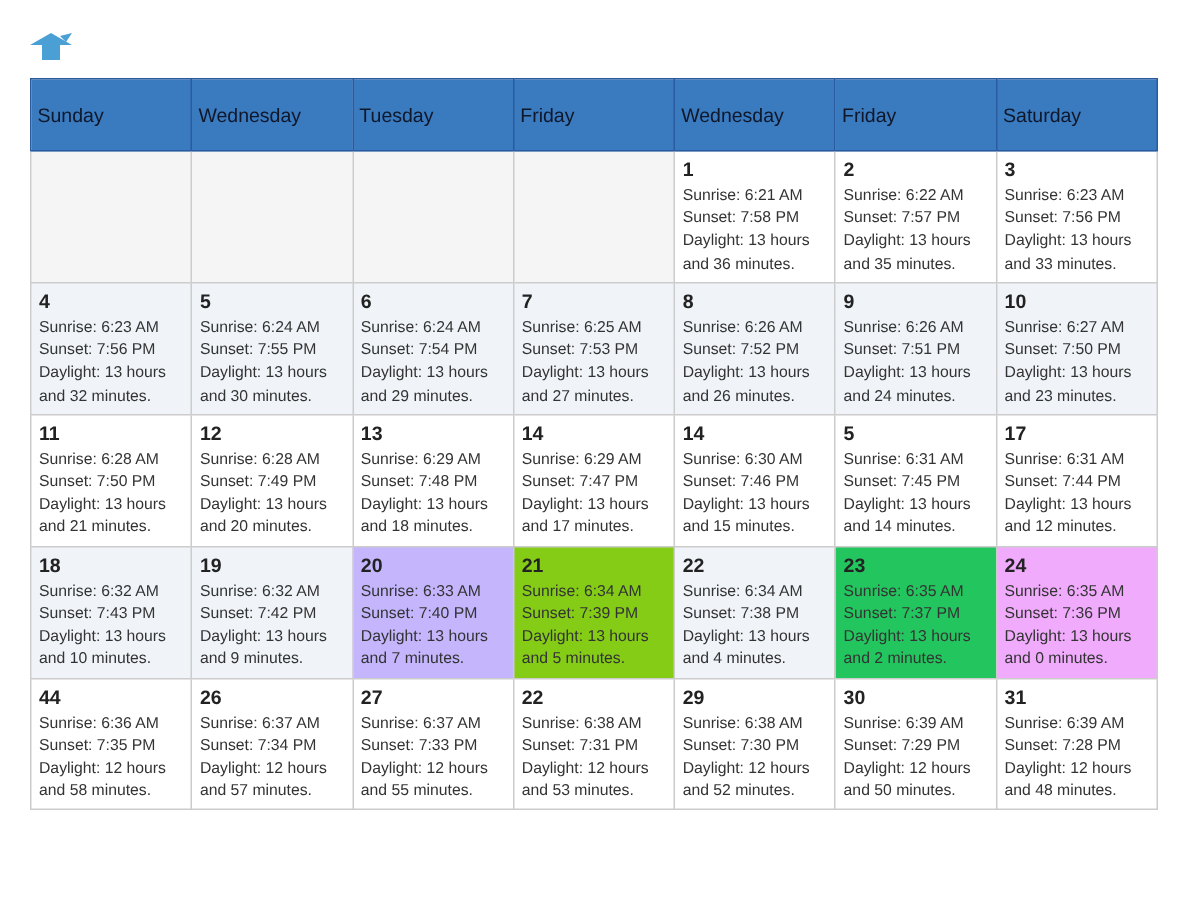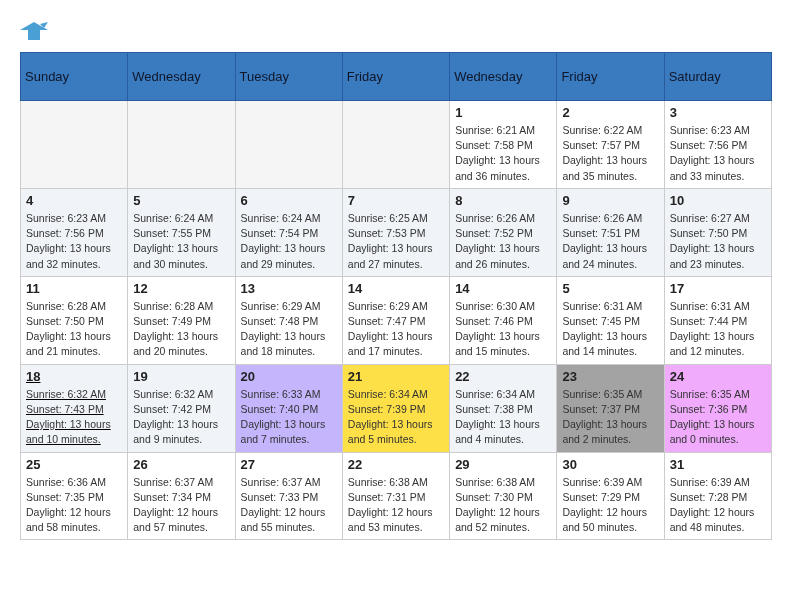--- a/index.html
+++ b/index.html
@@ -177,52 +177,52 @@
         <td>
           <div class="day-number">5</div>
           <div class="day-info">Sunrise: 6:31 AM<br>Sunset: 7:45 PM<br>Daylight: 13 hours and 14 minutes.</div>
         </td>
         <td>
           <div class="day-number">17</div>
           <div class="day-info">Sunrise: 6:31 AM<br>Sunset: 7:44 PM<br>Daylight: 13 hours and 12 minutes.</div>
         </td>
       </tr>
       <tr style="background: rgb(245, 245, 245);">
-        <td style="background: rgb(240, 244, 248); text-decoration: underline;">
+        <td style="background: rgb(240, 244, 248);">
           <div class="day-number">18</div>
           <div class="day-info">Sunrise: 6:32 AM<br>Sunset: 7:43 PM<br>Daylight: 13 hours and 10 minutes.</div>
         </td>
         <td style="background: rgb(240, 244, 248);">
           <div class="day-number">19</div>
           <div class="day-info">Sunrise: 6:32 AM<br>Sunset: 7:42 PM<br>Daylight: 13 hours and 9 minutes.</div>
         </td>
         <td style="background: #c4b5fd;">
           <div class="day-number">20</div>
           <div class="day-info">Sunrise: 6:33 AM<br>Sunset: 7:40 PM<br>Daylight: 13 hours and 7 minutes.</div>
         </td>
-        <td style="background: #fde047;">
+        <td style="background: #84cc16;">
           <div class="day-number">21</div>
           <div class="day-info">Sunrise: 6:34 AM<br>Sunset: 7:39 PM<br>Daylight: 13 hours and 5 minutes.</div>
         </td>
         <td style="background: rgb(240, 244, 248); margin-top: 23px;">
           <div class="day-number">22</div>
           <div class="day-info">Sunrise: 6:34 AM<br>Sunset: 7:38 PM<br>Daylight: 13 hours and 4 minutes.</div>
         </td>
-        <td style="background: #a3a3a3;">
+        <td style="background: #22c55e;">
           <div class="day-number">23</div>
           <div class="day-info">Sunrise: 6:35 AM<br>Sunset: 7:37 PM<br>Daylight: 13 hours and 2 minutes.</div>
         </td>
         <td style="background: #f0abfc;">
           <div class="day-number">24</div>
           <div class="day-info">Sunrise: 6:35 AM<br>Sunset: 7:36 PM<br>Daylight: 13 hours and 0 minutes.</div>
         </td>
       </tr>
       <tr>
         <td>
-          <div class="day-number">25</div>
+          <div class="day-number">44</div>
           <div class="day-info">Sunrise: 6:36 AM<br>Sunset: 7:35 PM<br>Daylight: 12 hours and 58 minutes.</div>
         </td>
         <td>
           <div class="day-number">26</div>
           <div class="day-info">Sunrise: 6:37 AM<br>Sunset: 7:34 PM<br>Daylight: 12 hours and 57 minutes.</div>
         </td>
         <td>
           <div class="day-number">27</div>
           <div class="day-info">Sunrise: 6:37 AM<br>Sunset: 7:33 PM<br>Daylight: 12 hours and 55 minutes.</div>
         </td>

